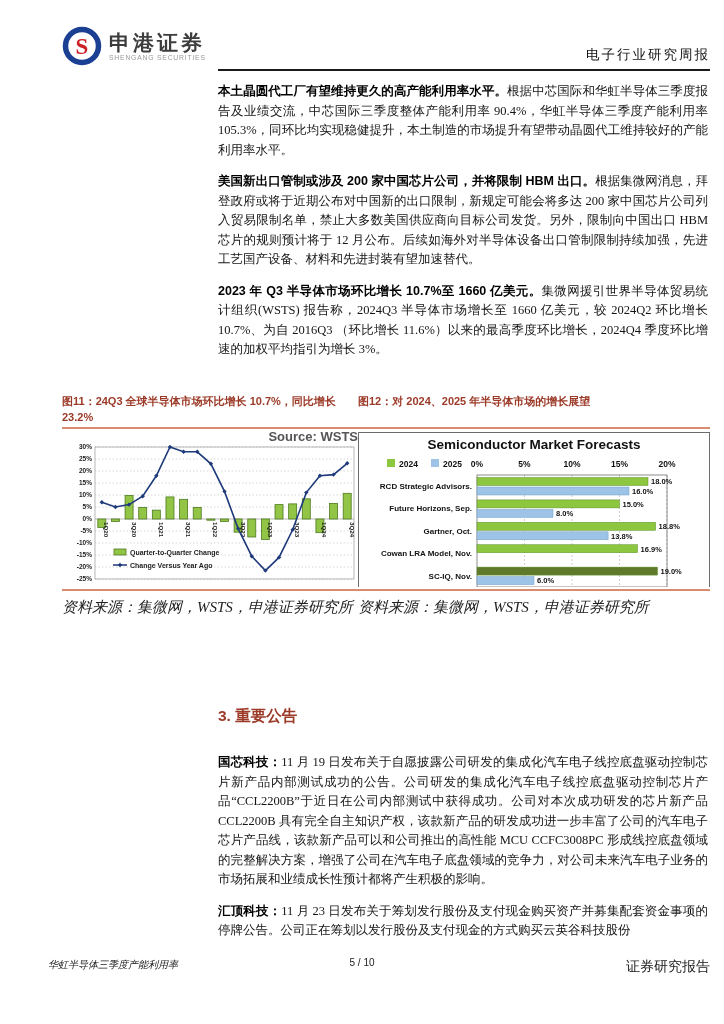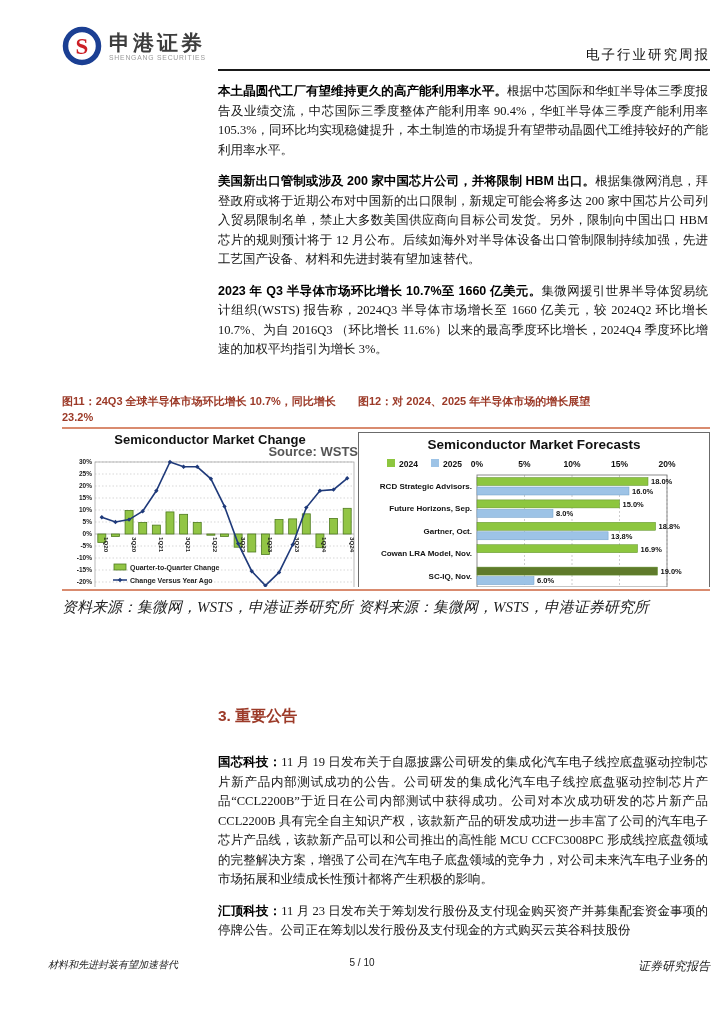--- a/index.html
+++ b/index.html
@@ -31,21 +31,21 @@
   .chart-left-sub{font-family:"Liberation Sans",sans-serif;font-weight:700;font-size:13px;color:#555;text-align:right;line-height:10px;margin-bottom:1px;}
   .chart-right-box{border:1.5px solid #6b6b6b;padding:3px 2px 1px 2px;}
   .chart-right-title{font-family:"Liberation Sans",sans-serif;font-weight:700;font-size:13.5px;text-align:center;line-height:17px;}
   svg{font-family:"Liberation Sans",sans-serif;display:block;}
   
   .section{position:absolute;left:218px;width:494px;top:706px;}
   .section h3{color:#9c3a28;font-family:"Liberation Sans",sans-serif;font-size:15.5px;font-weight:700;margin:0 0 26px 0;}
   
   .footer-left{position:absolute;left:48px;top:958px;font-size:10px;font-style:italic;color:#222;}
   .footer-center{position:absolute;left:0;right:0;top:957px;text-align:center;font-size:10px;font-family:"Liberation Sans",sans-serif;color:#222;}
-  .footer-right{position:absolute;right:14px;top:958px;font-size:12px;font-style:italic;color:#222;text-align:right;}
+  .footer-right{position:absolute;right:14px;top:958px;font-size:14px;color:#222;text-align:right;}
 </style>
 </head>
 <body>
 
 <div class="logo">
   <span>
     <svg width="40" height="40" viewBox="0 0 40 40">
       <circle cx="20" cy="20" r="16.5" fill="none" stroke="#1b3f93" stroke-width="5.5"></circle>
       <text x="20" y="28" text-anchor="middle" font-size="23" font-weight="bold" fill="#cc1f26" font-family="Liberation Serif, serif">S</text>
     </svg>
@@ -63,21 +63,20 @@
   <p class="para"><strong>美国新出口管制或涉及 200 家中国芯片公司，并将限制 HBM 出口。</strong><span>根据集微网消息，拜登政府或将于近期公布对中国新的出口限制，新规定可能会将多达 200 家中国芯片公司列入贸易限制名单，禁止大多数美国供应商向目标公司发货。另外，限制向中国出口 HBM 芯片的规则预计将于 12 月公布。后续如海外对半导体设备出口管制限制持续加强，先进工艺国产设备、材料和先进封装有望加速替代。</span></p>
   <p class="para"><strong>2023 年 Q3 半导体市场环比增长 10.7%至 1660 亿美元。</strong><span>集微网援引世界半导体贸易统计组织(WSTS) 报告称，2024Q3 半导体市场增长至 1660 亿美元，较 2024Q2 环比增长 10.7%、为自 2016Q3 （环比增长 11.6%）以来的最高季度环比增长，2024Q4 季度环比增速的加权平均指引为增长 3%。</span></p>
 </div>
 
 <div class="figures">
 
   <div class="fig fig-left">
     <div class="fig-caption">图11：24Q3 全球半导体市场环比增长 10.7%，同比增长 23.2%</div>
     <div class="fig-rule"></div>
     <div class="fig-chart">
-      <div class="chart-left-title">Semiconductor Market Change</div>
       <div class="chart-left-sub">Source: WSTS</div>
       <svg id="svg-left" width="296" height="142" viewBox="0 0 296 142">
           <line x1="33" y1="136" x2="292" y2="136" stroke="#bdbdbd" stroke-width="0.6" stroke-dasharray="1.5,2"></line>
           <text x="30" y="138.2" text-anchor="end" font-size="6.5" font-weight="bold" fill="#222">-25%</text>
           <line x1="33" y1="124" x2="292" y2="124" stroke="#bdbdbd" stroke-width="0.6" stroke-dasharray="1.5,2"></line>
           <text x="30" y="126.2" text-anchor="end" font-size="6.5" font-weight="bold" fill="#222">-20%</text>
           <line x1="33" y1="112" x2="292" y2="112" stroke="#bdbdbd" stroke-width="0.6" stroke-dasharray="1.5,2"></line>
           <text x="30" y="114.2" text-anchor="end" font-size="6.5" font-weight="bold" fill="#222">-15%</text>
           <line x1="33" y1="100" x2="292" y2="100" stroke="#bdbdbd" stroke-width="0.6" stroke-dasharray="1.5,2"></line>
           <text x="30" y="102.2" text-anchor="end" font-size="6.5" font-weight="bold" fill="#222">-10%</text>
@@ -210,15 +209,15 @@
   </div>
 
 </div>
 
 <div class="section">
   <h3>3. 重要公告</h3>
   <p class="para"><strong>国芯科技：</strong><span>11 月 19 日发布关于自愿披露公司研发的集成化汽车电子线控底盘驱动控制芯片新产品内部测试成功的公告。公司研发的集成化汽车电子线控底盘驱动控制芯片产品“CCL2200B”于近日在公司内部测试中获得成功。公司对本次成功研发的芯片新产品 CCL2200B 具有完全自主知识产权，该款新产品的研发成功进一步丰富了公司的汽车电子芯片产品线，该款新产品可以和公司推出的高性能 MCU CCFC3008PC 形成线控底盘领域的完整解决方案，增强了公司在汽车电子底盘领域的竞争力，对公司未来汽车电子业务的市场拓展和业绩成长性预计都将产生积极的影响。</span></p>
   <p class="para"><strong>汇顶科技：</strong><span>11 月 23 日发布关于筹划发行股份及支付现金购买资产并募集配套资金事项的停牌公告。公司正在筹划以发行股份及支付现金的方式购买云英谷科技股份</span></p>
 </div>
 
-<div class="footer-left">材料和先进封装有望加速替代</div>
+<div class="footer-left">华虹半导体三季度产能利用率</div>
 <div class="footer-center">5 / 10</div>
 <div class="footer-right">证券研究报告</div>
 
 </body></html>

